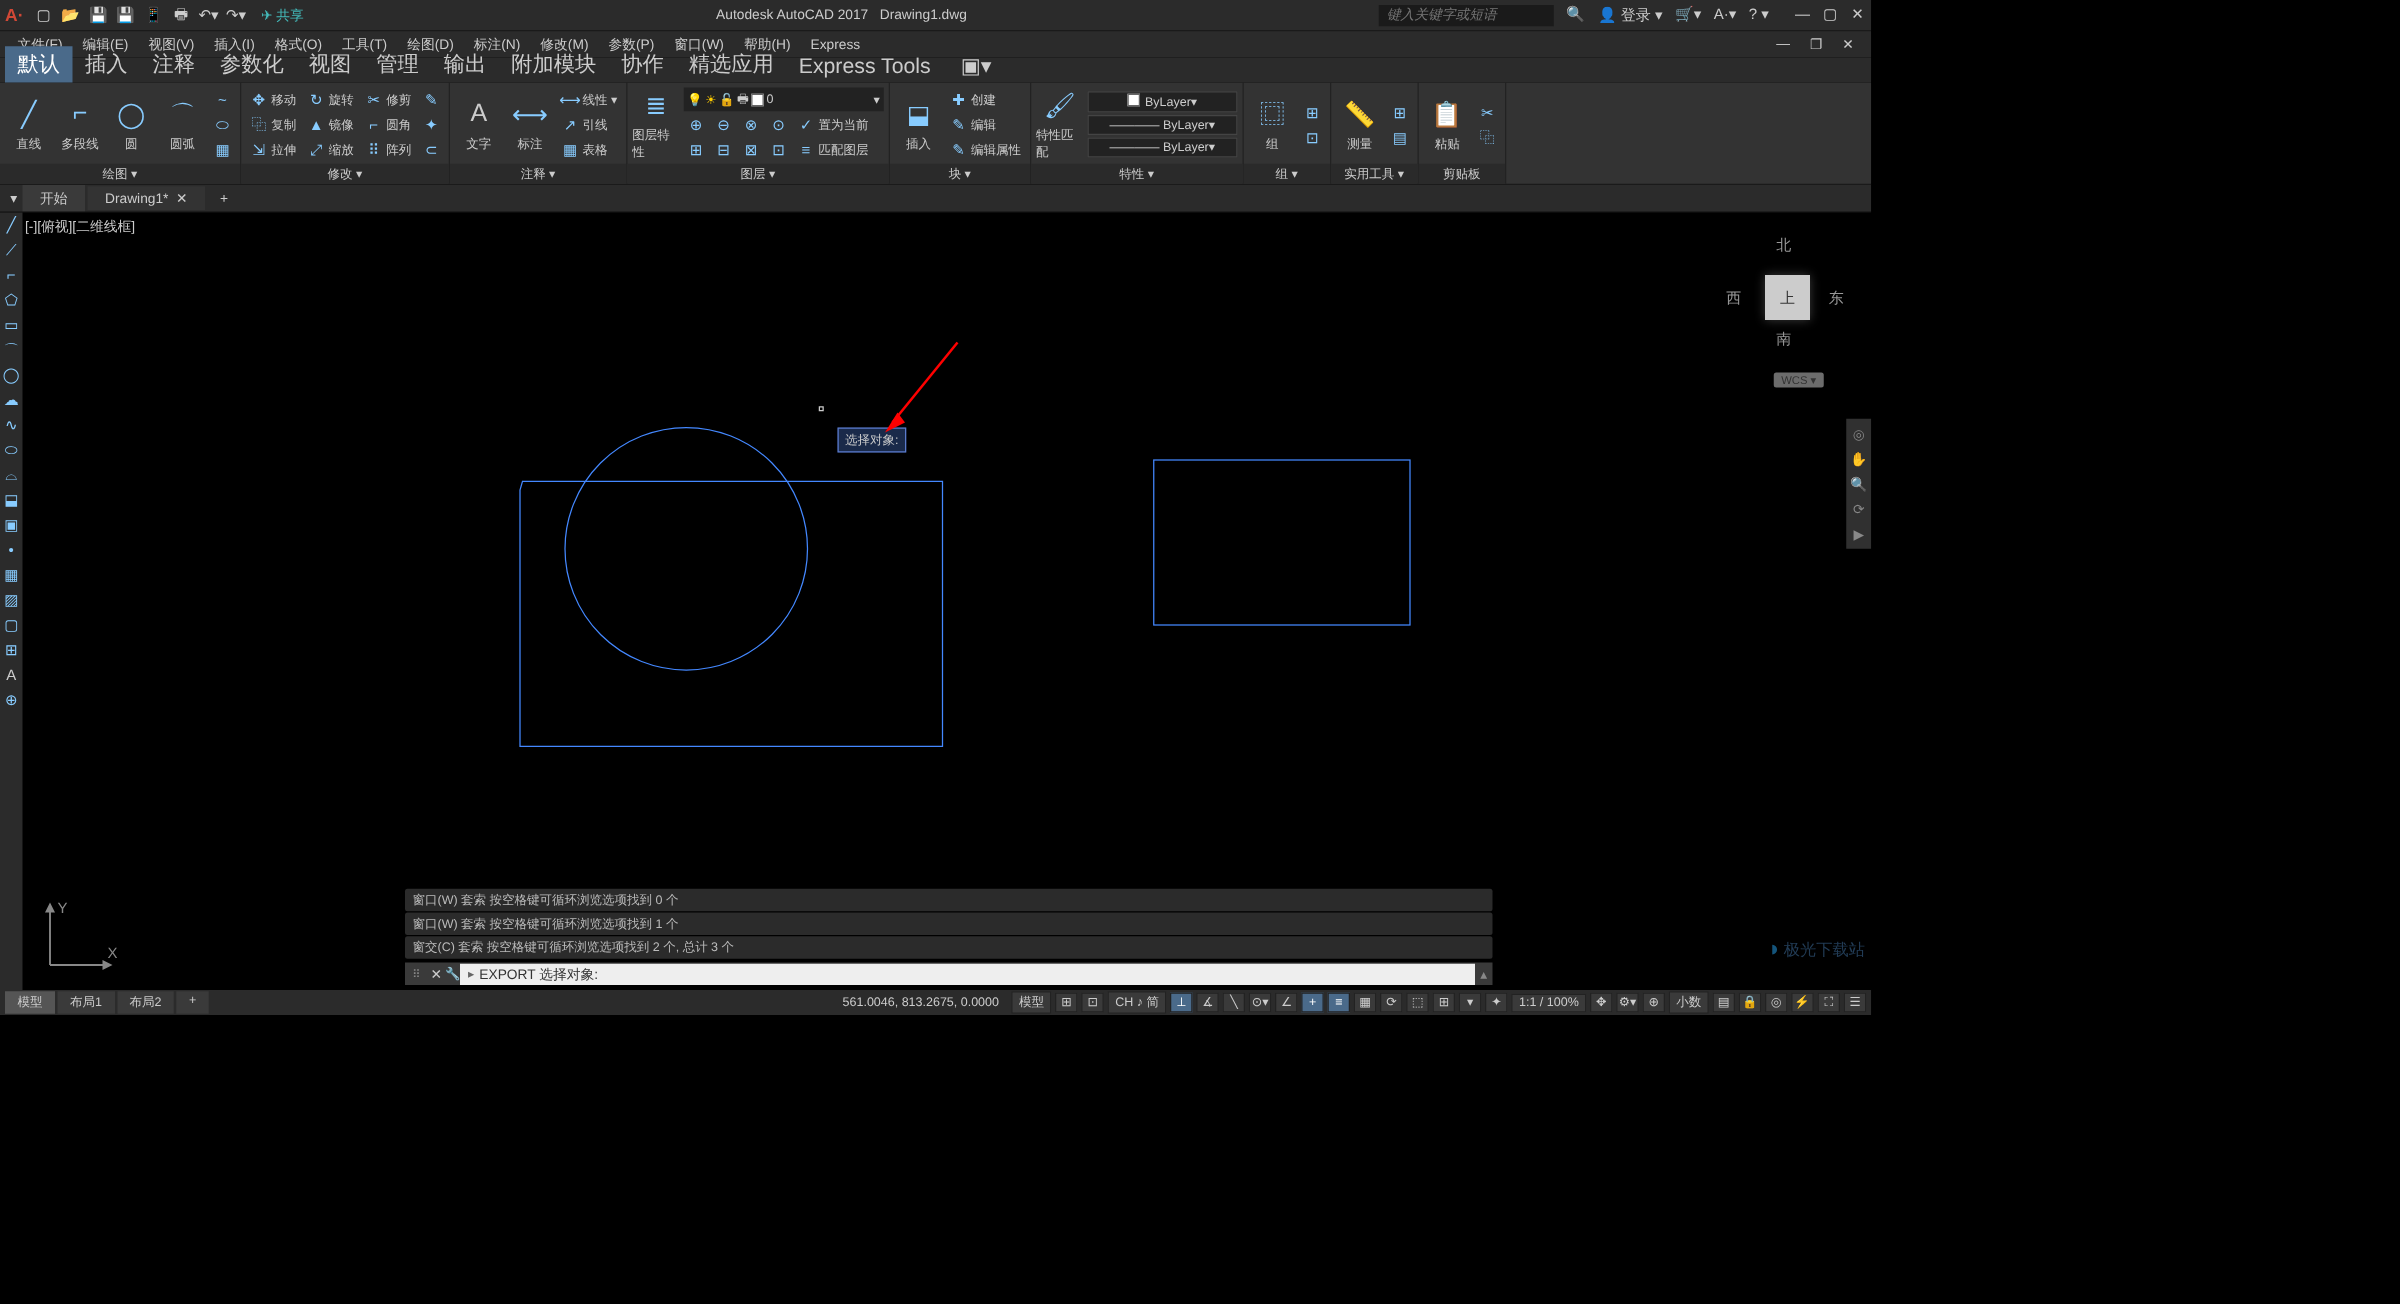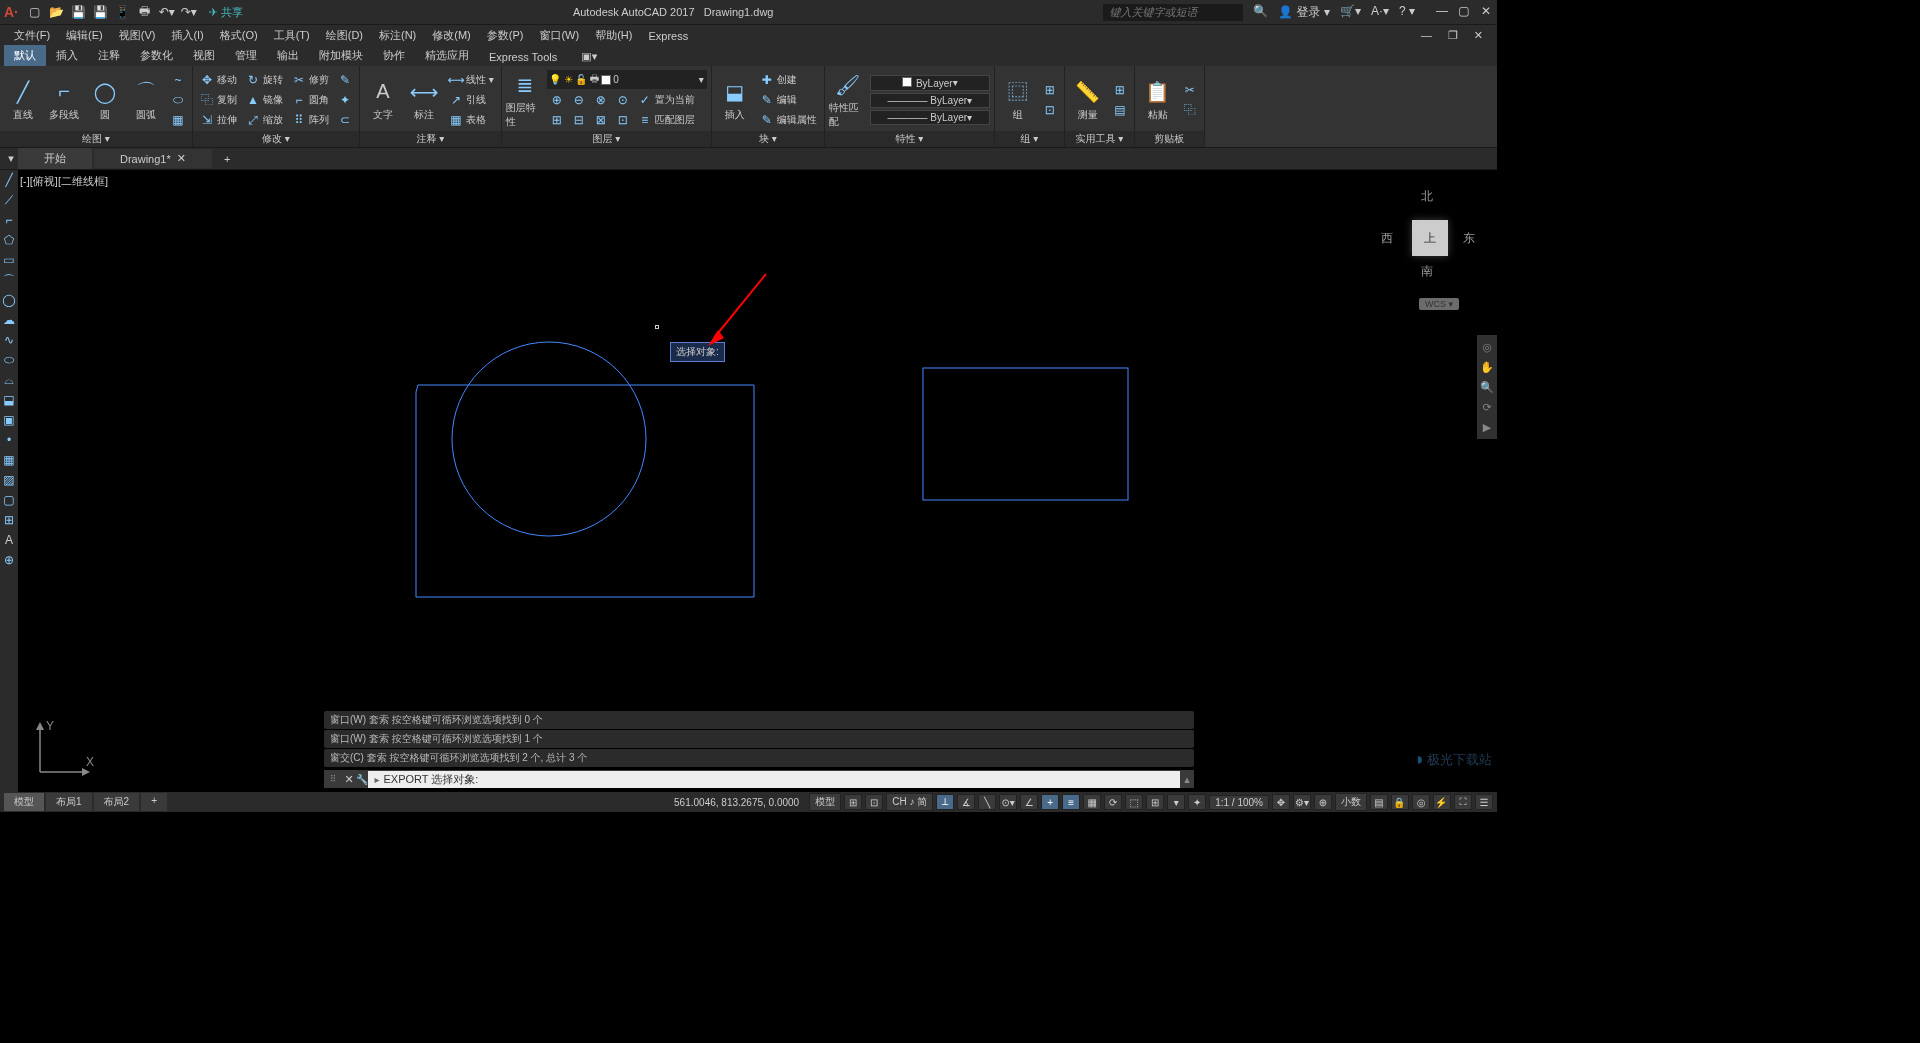--- a/index.html
+++ b/index.html
@@ -17,40 +17,40 @@
 .titlebar .right span { color: #ccc; font-size: 12px; }
 .titlebar .winbtns { display: flex; gap: 8px; margin-left: 10px;}
 .titlebar .winbtns span { width: 14px; text-align:center; }
 
 
 .menubar { height: 22px; background: #2b2b2b; display: flex; align-items: center; padding: 0 8px; color: #ccc; font-size: 11px; gap: 4px; border-top: 1px solid #1a1a1a;}
 .menubar span { padding: 2px 6px; }
 .menubar .docbtns { margin-left: auto; display:flex; gap:4px; }
 
 
-.ribbontabs { height: 20px; background: #2b2b2b; display: flex; align-items: end; padding: 0 4px; font-size: 11px; color: #ccc; }
+.ribbontabs { height: 20px; background: #2b2b2b; display: flex; align-items: end; padding: 0 4px; font-size: 17px; color: #ccc; }
 .ribbontabs span { padding: 3px 10px; }
 .ribbontabs span.active { background: #4a6a8a; color: #fff; }
 
 
 .ribbon { height: 82px; background: #333; display: flex; border-bottom: 1px solid #1a1a1a; }
 .panel { border-right: 1px solid #222; display: flex; flex-direction: column; padding: 2px 4px 0 4px; }
 .panel-body { flex: 1; display: flex; align-items: center; gap: 3px; }
 .panel-label { height: 16px; text-align: center; font-size: 10px; color: #ccc; background: #2a2a2a; margin: 0 -4px; display:flex; align-items:center; justify-content:center; gap:3px;}
 .bigbtn { display: flex; flex-direction: column; align-items: center; justify-content: center; width: 38px; color: #ccc; font-size: 10px; gap: 2px;}
 .bigbtn .ico { width: 28px; height: 28px; display: flex; align-items: center; justify-content: center; font-size: 20px; color: #8cf;}
 .col { display: flex; flex-direction: column; gap: 2px; }
 .smallbtn { display: flex; align-items: center; gap: 3px; font-size: 10px; color: #ccc; height: 18px; padding: 0 3px;}
 .smallbtn .ico { width: 14px; height: 14px; display:flex; align-items:center; justify-content:center; font-size:12px; color:#8cf;}
 .layer-row { display:flex; align-items:center; gap:2px; background:#222; padding:1px 3px; font-size:10px; color:#ccc; width:160px;}
 .layer-combo { background:#222; color:#ccc; font-size:10px; padding:1px 4px; width:120px; display:flex; align-items:center; justify-content:center; border:1px solid #444;}
 
 
 .filetabs { height: 22px; background: #2b2b2b; display: flex; align-items: center; padding: 0 4px; font-size: 11px; color: #ccc; border-bottom: 1px solid #1a1a1a;}
-.filetabs .tab { padding: 3px 26px; background: #3a3a3a; margin-right: 2px; display:flex; align-items:center; gap:6px;}
+.filetabs .tab { padding: 3px 14px; background: #3a3a3a; margin-right: 2px; display:flex; align-items:center; gap:6px;}
 .filetabs .tab.active { background: #333; }
 .filetabs .plus { padding: 3px 10px; }
 
 
 .drawarea { position: relative; background: #000; }
 .viewport-label { position: absolute; top: 4px; left: 20px; color: #ccc; font-size: 11px; }
 .left-toolbar { position: absolute; left: 0; top: 0; width: 18px; background: #2b2b2b; display: flex; flex-direction: column; padding: 2px 0; gap: 4px;}
 .left-toolbar span { width: 16px; height: 16px; margin: 0 auto; color: #8cf; font-size: 12px; display:flex; align-items:center; justify-content:center;}
 .right-toolbar { position: absolute; right: 0; top: 165px; width: 20px; background: rgba(60,60,60,0.8); display:flex; flex-direction:column; gap:4px; padding:4px 0;}
 .right-toolbar span { width: 16px; height: 16px; margin: 0 auto; color: #888; font-size: 11px; display:flex; align-items:center; justify-content:center;}

